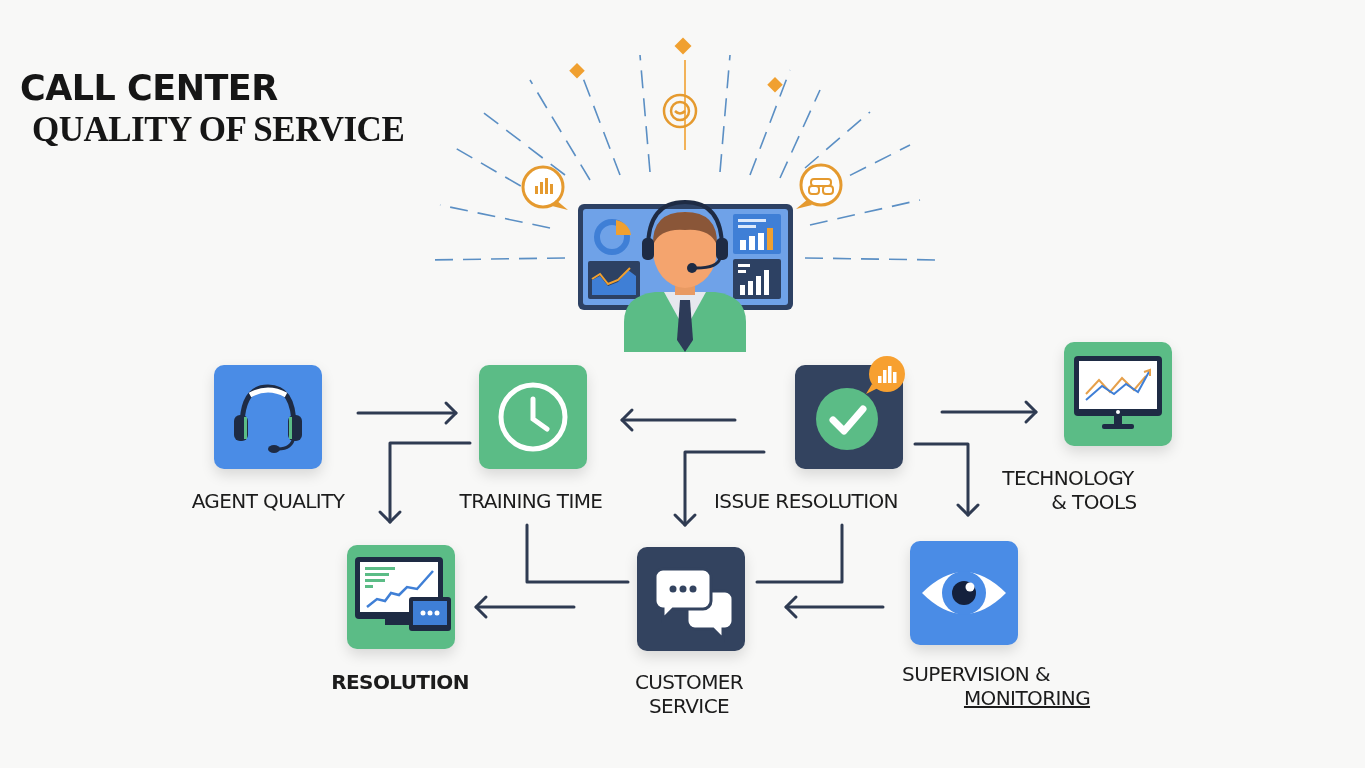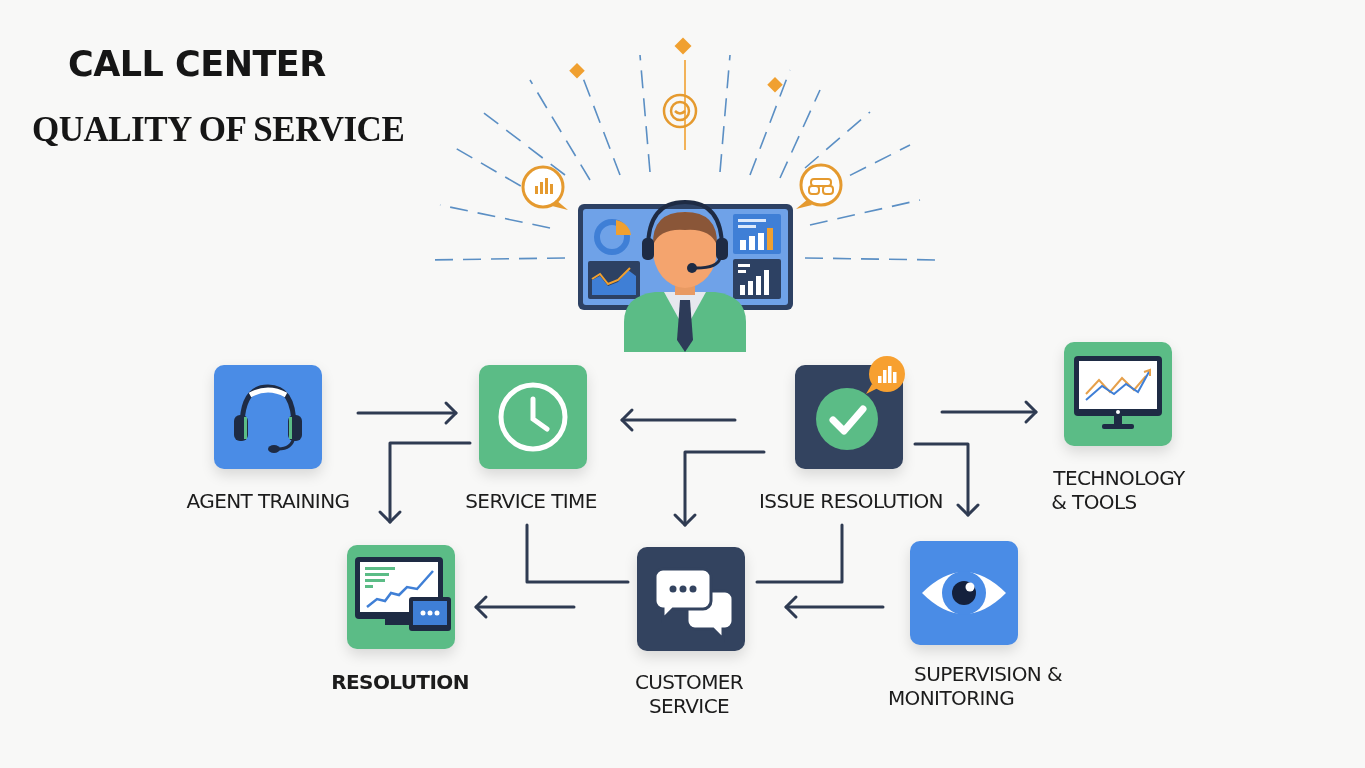--- a/index.html
+++ b/index.html
@@ -1,18 +1,18 @@
 <!DOCTYPE html>
 <html><head>
 <meta charset="utf-8">
 <style>
   html, body { margin:0; padding:0; }
   body { width:1365px; height:768px; background:#f8f8f7; position:relative; overflow:hidden; font-family:"DejaVu Sans", "Liberation Sans", sans-serif; color:#1b1b1b; }
   .title { position:absolute; font-weight:bold; font-size:35px; letter-spacing:-0.5px; color:#161616; font-family:"DejaVu Sans", sans-serif; }
-  #t1 { left:20px; top:44px;margin-left:48px; }
+  #t1 { left:20px; top:68px; }
   #t2 { left:32px; top:110px;font-family:Liberation Serif, serif; }
   svg.layer { position:absolute; left:0; top:0; }
   .tile { position:absolute; width:108px; height:104px; border-radius:10px; box-shadow:0 6px 14px rgba(0,0,0,0.13); }
   .tile svg { position:absolute; left:0; top:0; }
   .lbl { position:absolute; font-size:20px; text-align:center; color:#1c1c1c; line-height:24px; font-family:"DejaVu Sans", sans-serif; letter-spacing:-0.6px; white-space:nowrap; transform:translateX(-50%); }
   .blue { background:#4a8ce6; }
   .green { background:#5bbc86; }
   .navy { background:#33435f; }
 </style>
 </head>
@@ -134,61 +134,61 @@
     <path d="M28 62 Q28 22 54 22 Q80 22 80 62" fill="none" stroke="#1e2b44" stroke-width="5"></path>
     <path d="M36 30 Q54 20 72 30" fill="none" stroke="#fff" stroke-width="5"></path>
     <rect x="20" y="50" width="14" height="26" rx="6" fill="#1e2b44"></rect>
     <rect x="74" y="50" width="14" height="26" rx="6" fill="#1e2b44"></rect>
     <rect x="30" y="52" width="3" height="22" fill="#5bbc86"></rect>
     <rect x="75" y="52" width="3" height="22" fill="#5bbc86"></rect>
     <path d="M80 72 Q78 84 64 84" fill="none" stroke="#1e2b44" stroke-width="3"></path>
     <ellipse cx="60" cy="84" rx="6" ry="4" fill="#1e2b44"></ellipse>
   </svg>
 </div>
-<div class="lbl" style="left:268px; top:489px;">AGENT TRAINING</div>
+<div class="lbl" style="left:268px; top:489px;">AGENT QUALITY</div>
 
 <div class="tile green" style="left:479px; top:365px;">
   <svg width="108" height="104">
     <circle cx="54" cy="52" r="32" fill="none" stroke="#fff" stroke-width="5"></circle>
     <polyline points="54,34 54,54 68,64" fill="none" stroke="#fff" stroke-width="5" stroke-linecap="round"></polyline>
   </svg>
 </div>
-<div class="lbl" style="left:531px; top:489px;">SERVICE TIME</div>
+<div class="lbl" style="left:531px; top:489px;">TRAINING TIME</div>
 
 <div class="tile navy" style="left:795px; top:365px;">
   <svg width="108" height="104">
     <circle cx="52" cy="54" r="31" fill="#5bbc86"></circle>
     <polyline points="38,55 49,66 68,44" fill="none" stroke="#fff" stroke-width="7" stroke-linecap="round" stroke-linejoin="round"></polyline>
   </svg>
 </div>
 <svg class="layer" width="1365" height="768" style="pointer-events:none">
   <g>
     <circle cx="887" cy="374" r="18" fill="#f7a030"></circle>
     <path d="M872 384 l-6 10 l12 -6 z" fill="#f7a030"></path>
     <rect x="878" y="376" width="3.5" height="7" fill="#fff"></rect>
     <rect x="883" y="370" width="3.5" height="13" fill="#fff"></rect>
     <rect x="888" y="366" width="3.5" height="17" fill="#fff"></rect>
     <rect x="893" y="372" width="3.5" height="11" fill="#fff"></rect>
   </g>
 </svg>
-<div class="lbl" style="left:851px; top:489px;">ISSUE RESOLUTION</div>
+<div class="lbl" style="left:806px; top:489px;">ISSUE RESOLUTION</div>
 
 <div class="tile green" style="left:1064px; top:342px;">
   <svg width="108" height="104">
     <rect x="10" y="14" width="88" height="60" rx="4" fill="#1e2b44"></rect>
     <rect x="15" y="19" width="78" height="48" fill="#fff"></rect>
     <polyline points="22,52 35,38 46,50 58,36 70,48 82,34" fill="none" stroke="#e6a04a" stroke-width="2"></polyline>
     <polyline points="22,58 38,44 50,52 62,42 74,50 86,28" fill="none" stroke="#3f7fd6" stroke-width="2"></polyline>
     <polyline points="80,30 86,28 86,34" fill="none" stroke="#e6a04a" stroke-width="2"></polyline>
     <circle cx="54" cy="70" r="2" fill="#fff"></circle>
     <rect x="50" y="74" width="8" height="10" fill="#1e2b44"></rect>
     <rect x="38" y="82" width="32" height="5" rx="2" fill="#1e2b44"></rect>
   </svg>
 </div>
-<div class="lbl" style="left:1119px; top:466px;">TECHNOLOGY</div>
+<div class="lbl" style="left:1068px; top:466px;">TECHNOLOGY</div>
 <div class="lbl" style="left:1094px; top:490px;">&amp; TOOLS</div>
 
 <div class="tile green" style="left:347px; top:545px;">
   <svg width="108" height="104">
     <rect x="8" y="12" width="88" height="62" rx="4" fill="#1e2b44"></rect>
     <rect x="13" y="17" width="78" height="50" fill="#fff"></rect>
     <rect x="18" y="22" width="30" height="3" fill="#5bbc86"></rect>
     <rect x="18" y="28" width="24" height="3" fill="#5bbc86"></rect>
     <rect x="18" y="34" width="20" height="3" fill="#5bbc86"></rect>
     <rect x="18" y="40" width="8" height="3" fill="#5bbc86"></rect>
@@ -216,14 +216,14 @@
 <div class="lbl" style="left:689px; top:694px;">SERVICE</div>
 
 <div class="tile blue" style="left:910px; top:541px;">
   <svg width="108" height="104">
     <path d="M12 52 Q54 10 96 52 Q54 94 12 52 Z" fill="#fff"></path>
     <circle cx="54" cy="52" r="22" fill="#4a8ce6"></circle>
     <circle cx="54" cy="52" r="12" fill="#14213d"></circle>
     <circle cx="60" cy="46" r="4.5" fill="#fff"></circle>
   </svg>
 </div>
-<div class="lbl" style="left:976px; top:662px;margin-left:12px;">SUPERVISION &amp;</div>
-<div class="lbl" style="left:951px; top:686px;">MONITORING</div>
+<div class="lbl" style="left:976px; top:662px;">SUPERVISION &amp;</div>
+<div class="lbl" style="left:1027px; top:686px;text-decoration:underline;">MONITORING</div>
 
 </body></html>

